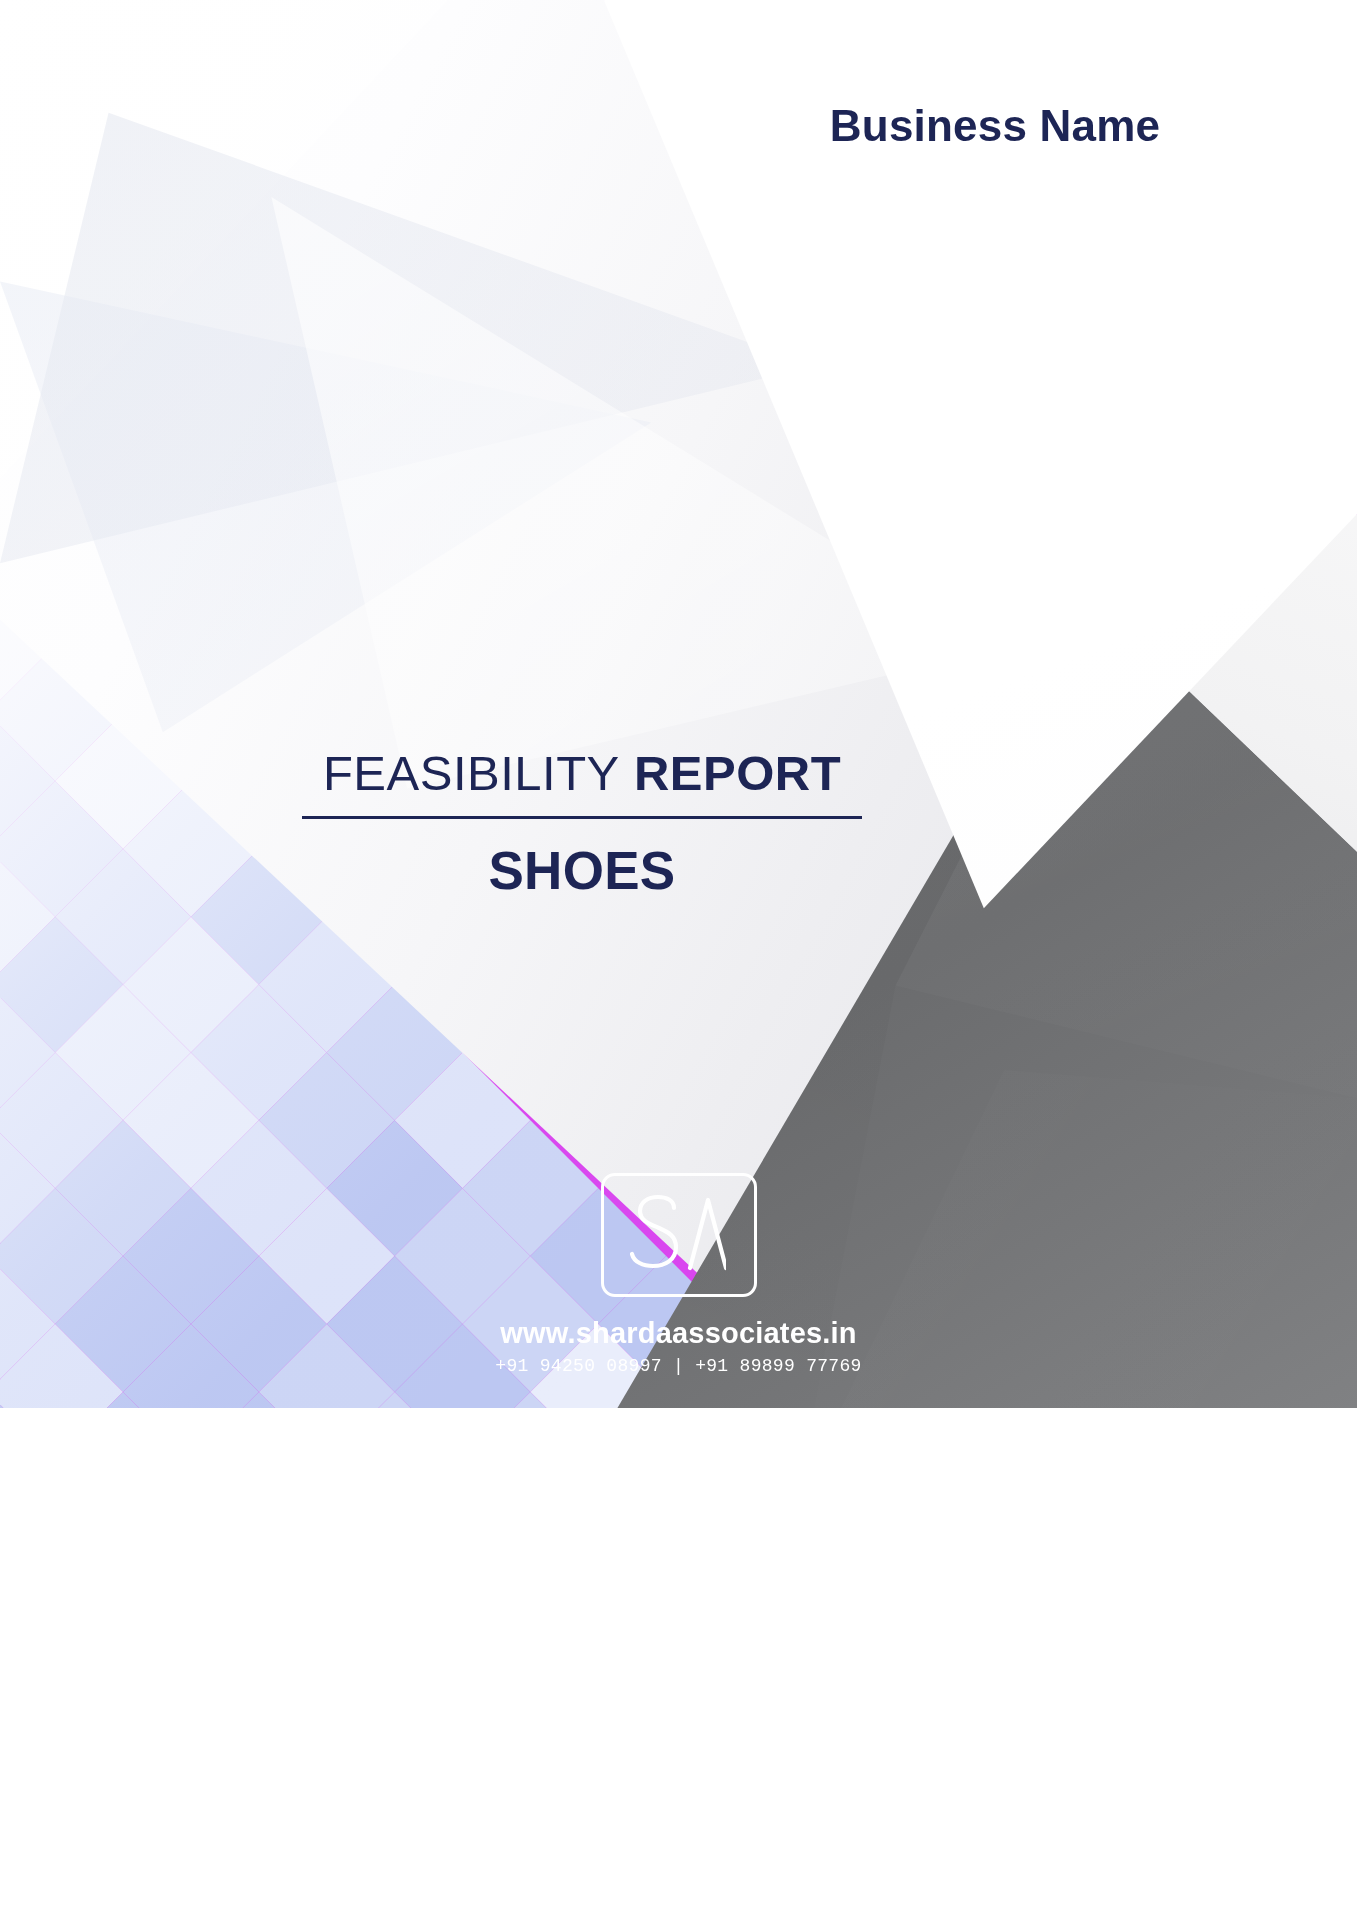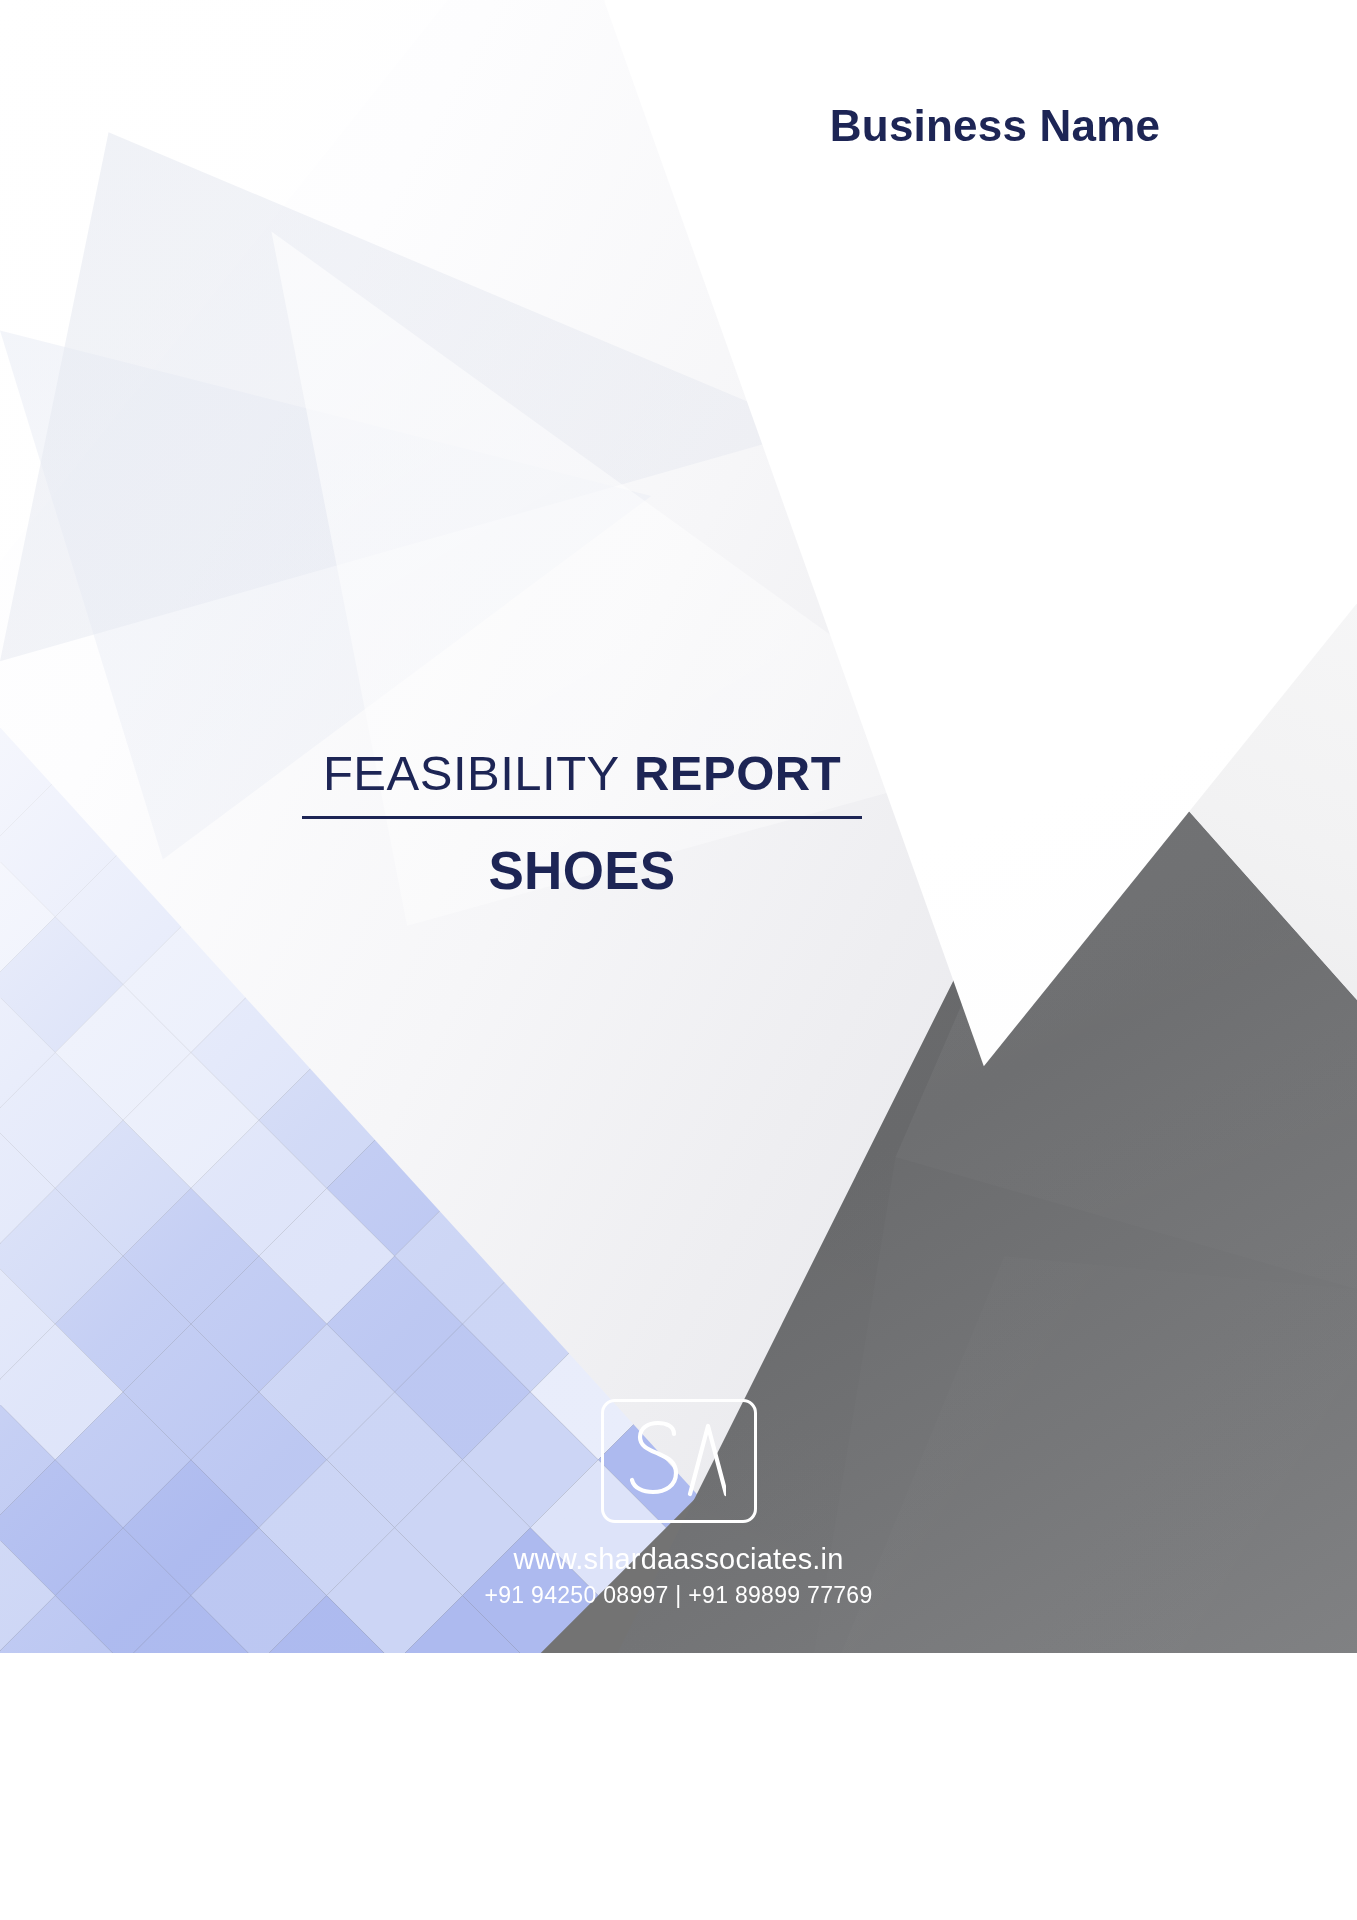--- a/index.html
+++ b/index.html
@@ -7,23 +7,23 @@
     padding: 0;
     background: #ffffff;
   }
   body {
     font-family: "Liberation Sans", sans-serif;
   }
 
   #cover {
     position: relative;
     width: 1357px;
-    height: 1653px;
+    height: 1408px;
     overflow: hidden;
-    background: #737373;
+    background: #d946ef;
   }
 
   
 
   .bg-layer {
     position: absolute;
     inset: 0;
     overflow: hidden;
   }
 
@@ -249,27 +249,28 @@
     font-size: 34px;
     font-weight: 400;
     letter-spacing: 2.4px;
     line-height: 1.12;
     color: #ffffff;
   }
   .site {
     margin: 20px 0 0 0;
     font-size: 29px;
     letter-spacing: 0.2px;
-    font-weight: 400;
+    font-weight: 700;
   }
   .phones {
-    margin: 6px 0 16px 0;
-    font-size: 23px;
+    margin: 6px 0 4px 0;
+    font-size: 18px;
     letter-spacing: 0.3px;
     font-weight: 400;
+    font-family: Liberation Mono, monospace;
   }
 </style>
 </head>
 <body>
 
 <div id="cover">
 
   <div class="bg-layer">
     <div class="mosaic" id="mosaic">
         <div class="tile" style="left: 576px; top: 0px; background: rgb(244, 246, 253);"></div>

